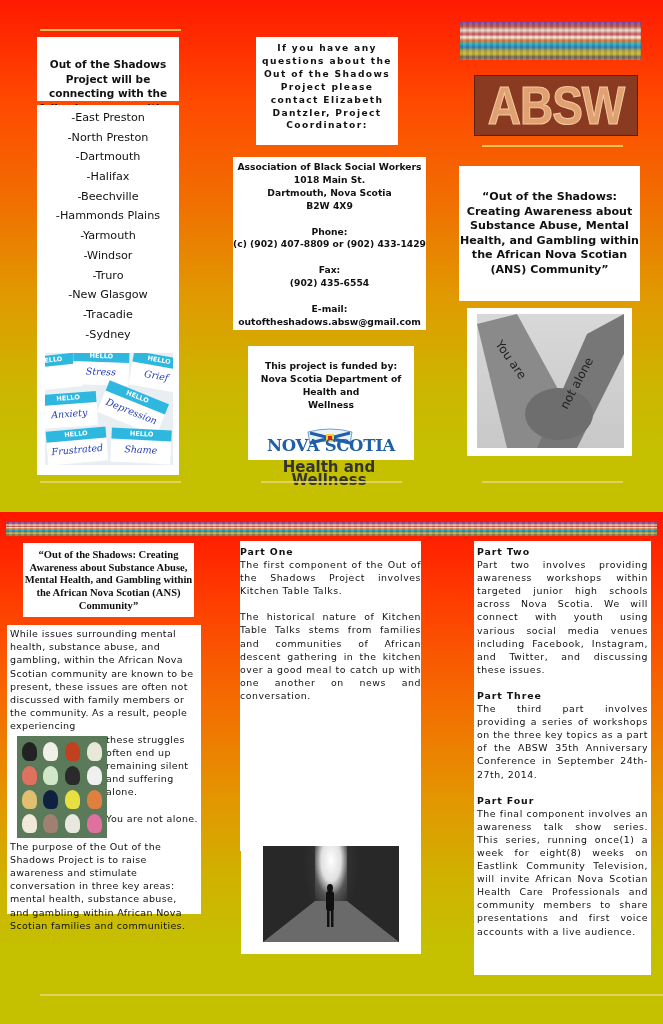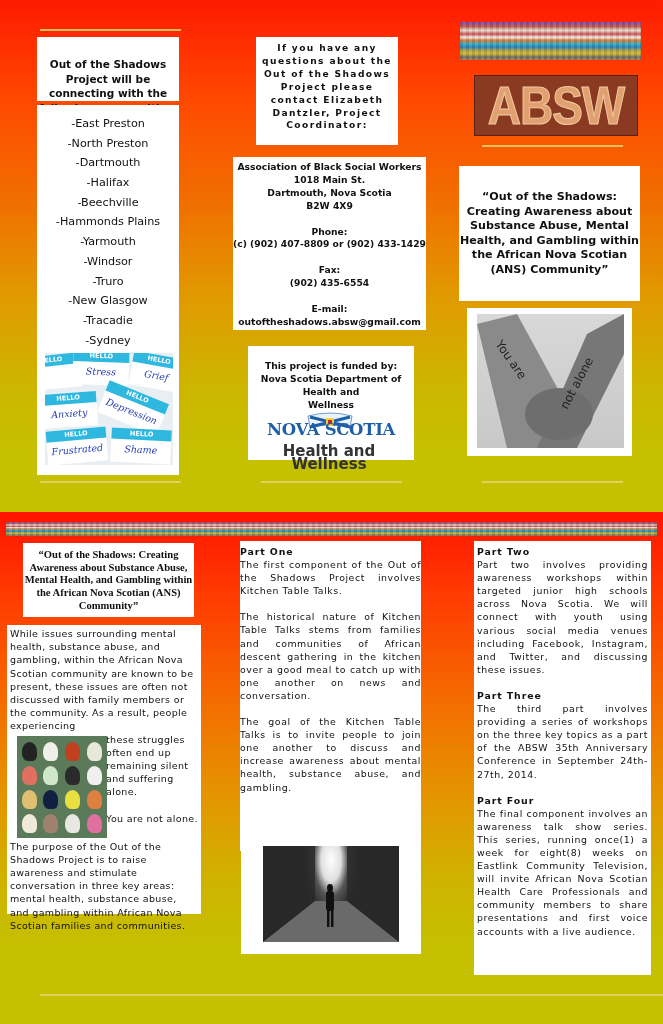--- a/index.html
+++ b/index.html
@@ -13,32 +13,32 @@
 
   .rule { position: absolute; height: 2px; background: #e6d36a; opacity: .85; }
 
   .box { position: absolute; background: #fff; }
   .center { text-align: center; }
 
   
   .comm-title { left: 37px; top: 37px; width: 142px; height: 64px; font-weight: bold; font-size: 10.5px; line-height: 14.5px; padding-top: 20px; }
   .comm-list { left: 37px; top: 105px; width: 142px; height: 370px; font-size: 11.2px; }
   .comm-list .item { height: 19.7px; line-height: 19.7px; }
-  .comm-list .items { padding-top: 9px; }
+  .comm-list .items { padding-top: 3px; }
   .hello-img { position: absolute; left: 8px; top: 248px; width: 128px; height: 112px; background: #e8eef2; overflow: hidden; }
   .tag { position: absolute; width: 58px; height: 34px; background: #fff; border-top: 11px solid #2eb8e0; font-family: "DejaVu Sans", sans-serif; }
   .tag .h { position: absolute; top: -11px; left: 0; right: 0; text-align: center; color: #fff; font-size: 6.5px; line-height: 11px; font-weight: bold; }
   .tag .w { display:block; text-align: center; color: #2840b8; font-size: 9.5px; font-style: italic; line-height: 20px; font-family: "DejaVu Serif", serif; }
 
   
   .contact-intro { left: 256px; top: 37px; width: 142px; height: 108px; font-weight: bold; font-size: 9.1px; line-height: 12.9px; letter-spacing: 1.4px; padding-top: 5px; }
   .address { left: 233px; top: 157px; width: 193px; height: 173px; font-weight: bold; font-size: 9.2px; line-height: 12.9px; padding-top: 4px; }
   .address .gap { height: 12.9px; }
   .funded { left: 248px; top: 346px; width: 166px; height: 114px; font-weight: bold; font-size: 9.2px; line-height: 12.9px; padding-top: 14px; }
-  .ns-logo { position: relative; margin-top: 0; height: 46px; }
+  .ns-logo { position: relative; margin-top: 16px; height: 46px; }
   .ns-flag { position: absolute; left: 58px; top: 0; width: 48px; height: 20px; }
   .ns-word { position: absolute; left: 0; right: 0; top: 12px; font-family: "DejaVu Serif", serif; font-weight: bold; font-size: 16.5px; color: #1f5fa8; letter-spacing: -0.3px; }
   .ns-sub { position: absolute; left: 0; right: 4px; top: 33px; font-size: 15px; color: #333; font-weight: bold; }
 
   
   .kente { position: absolute; background:
       repeating-linear-gradient(90deg, rgba(0,0,0,.08) 0 3px, rgba(255,255,255,.08) 3px 6px),
       linear-gradient(to bottom, #7a4ab8 0%, #c35a4a 12%, #e8e0d0 22%, #d05050 32%, #f0f0f0 40%, #e07a30 48%, #2eb0c8 58%, #2a80b8 66%, #b8a840 76%, #d0b830 84%, #6a6a6a 92%, #b08050 100%); }
   .kente.top { left: 460px; top: 22px; width: 181px; height: 38px; }
   .kente.bottom { left: 6px; top: 522px; width: 651px; height: 14px; }
@@ -201,21 +201,20 @@
   <div class="head" style="left:5px;top:78px;background:#f0e8d8;"></div>
   <div class="head" style="left:26px;top:78px;background:#a08070;"></div>
   <div class="head" style="left:48px;top:78px;background:#e8e8e0;"></div>
   <div class="head" style="left:70px;top:78px;background:#e070a0;"></div>
 </div>
 
 <div class="box part1">
   <span class="hdr">Part One</span>
   <p>The first component of the Out of the Shadows Project involves Kitchen Table Talks.</p>
   <p>The historical nature of Kitchen Table Talks stems from families and communities of African descent gathering in the kitchen over a good meal to catch up with one another on news and conversation.</p>
-  <p>The goal of the Kitchen Table Talks is to invite people to join one another to discuss and increase awareness about mental health, substance abuse, and gambling.</p>
 </div>
 <div class="box tunnel-frame">
   <div class="tunnel-img">
     <svg width="136" height="96" viewBox="0 0 136 96">
       <polygon points="0,0 52,0 52,55 0,96" fill="#2a2a2a" opacity=".85"></polygon>
       <polygon points="136,0 84,0 84,55 136,96" fill="#2a2a2a" opacity=".85"></polygon>
       <polygon points="0,96 52,55 84,55 136,96" fill="#6a6a6a"></polygon>
       <ellipse cx="67" cy="42" rx="3" ry="4" fill="#111"></ellipse>
       <rect x="63" y="45" width="8" height="20" rx="3" fill="#111"></rect>
       <rect x="64" y="63" width="2.5" height="18" fill="#111"></rect>

